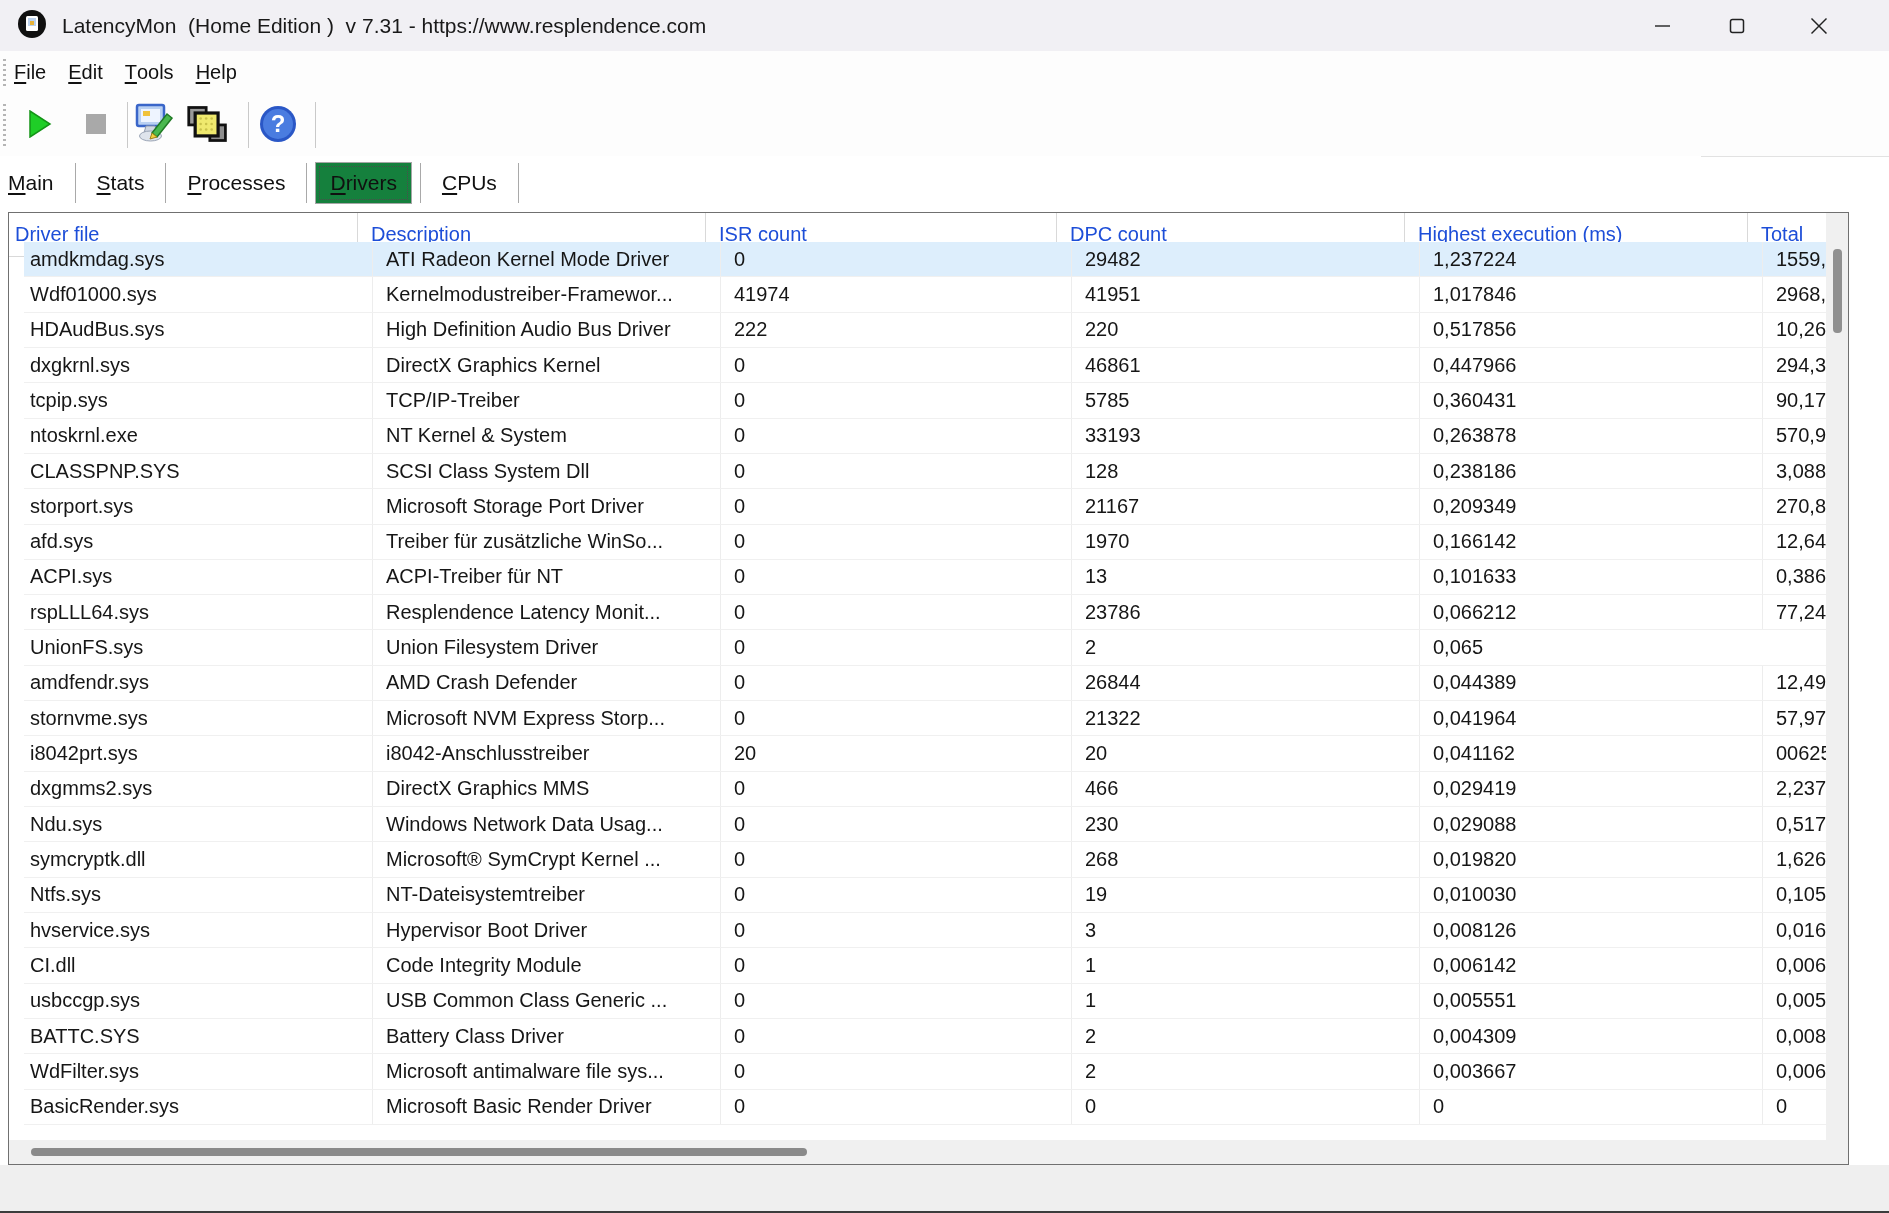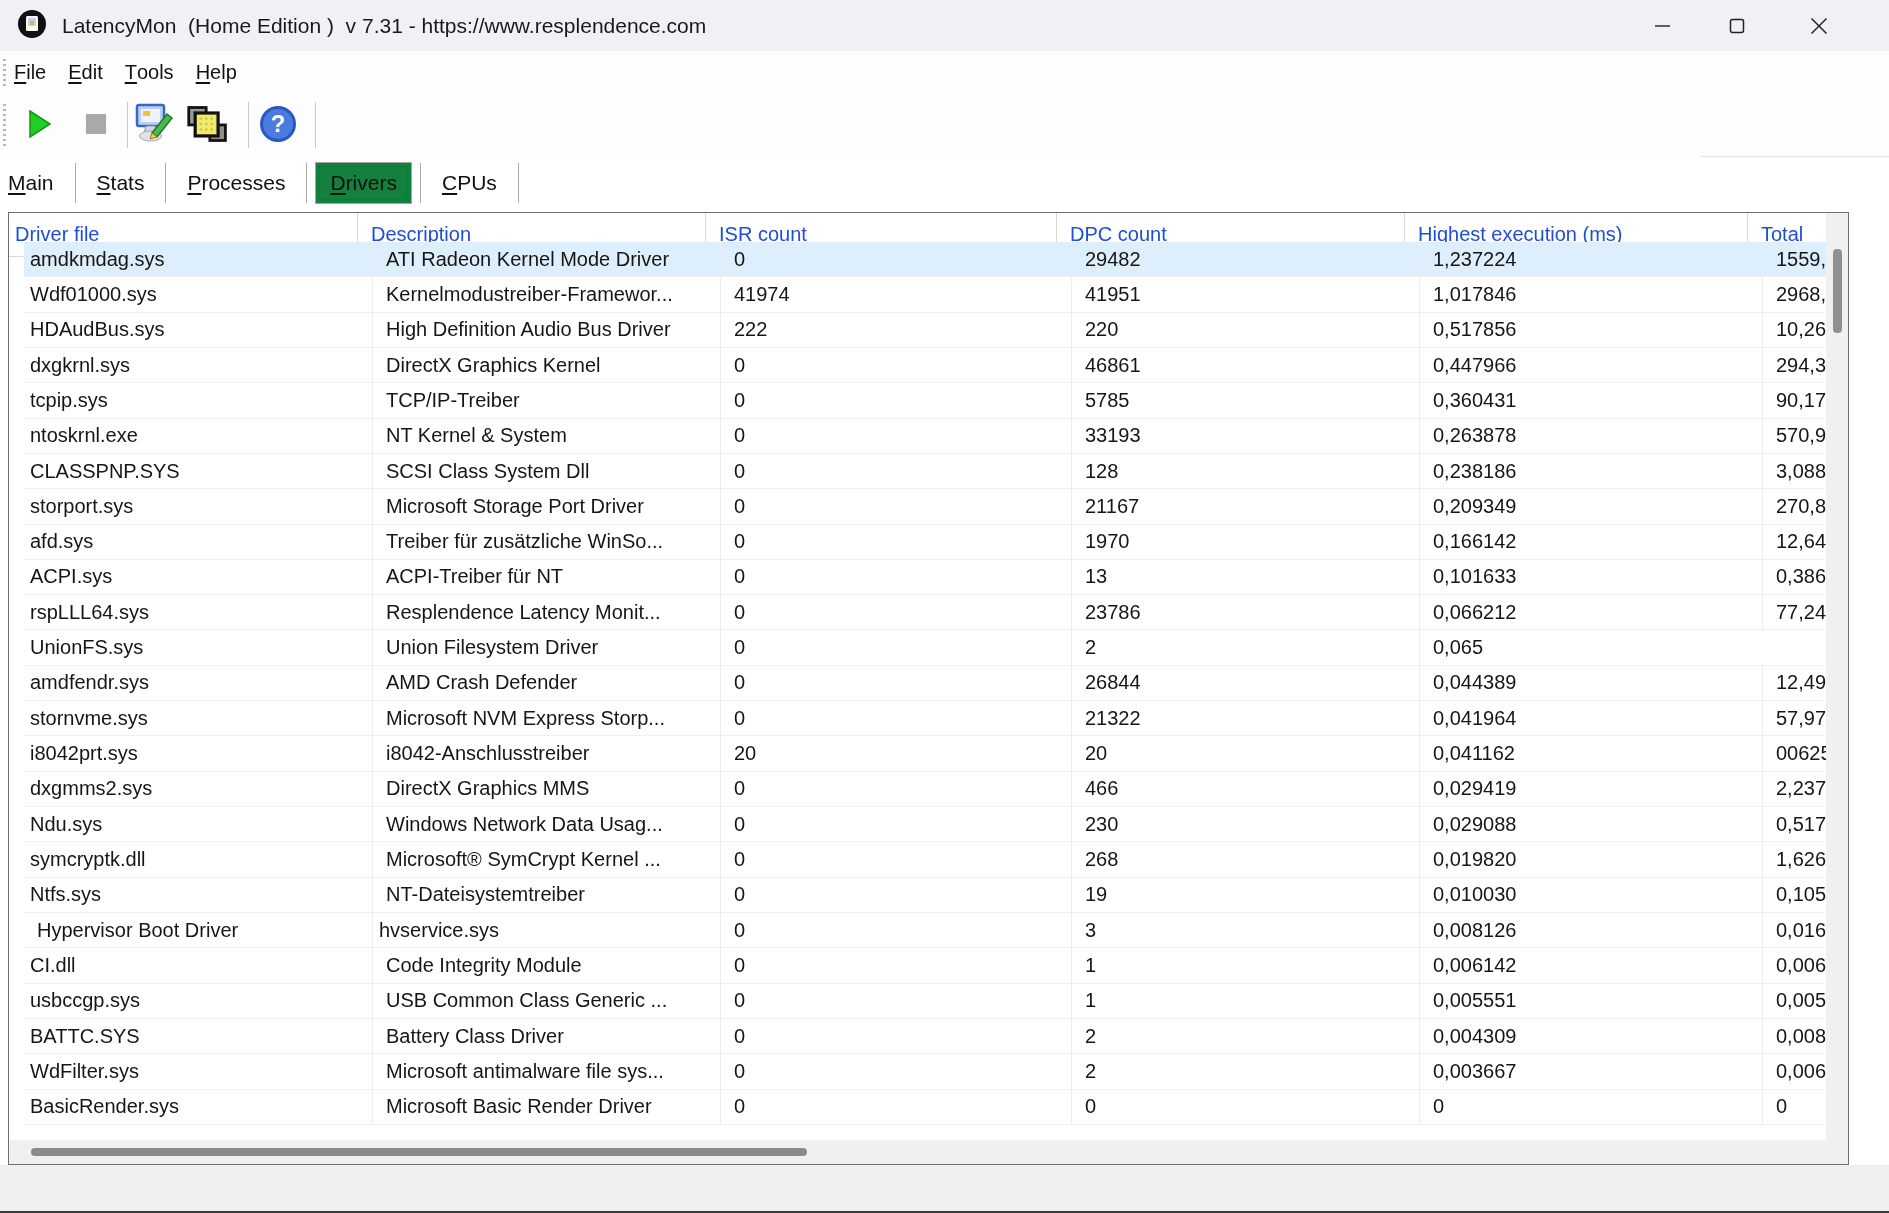--- a/index.html
+++ b/index.html
@@ -331,22 +331,22 @@
       </div>
       <div class="tr">
         <div class="td col0">Ntfs.sys</div>
         <div class="td col1">NT-Dateisystemtreiber</div>
         <div class="td col2">0</div>
         <div class="td col3">19</div>
         <div class="td col4">0,010030</div>
         <div class="td col5">0,105</div>
       </div>
       <div class="tr">
+        <div class="td col0">hvservice.sys</div>
         <div class="td col1">Hypervisor Boot Driver</div>
-        <div class="td col0">hvservice.sys</div>
         <div class="td col2">0</div>
         <div class="td col3">3</div>
         <div class="td col4">0,008126</div>
         <div class="td col5">0,016</div>
       </div>
       <div class="tr">
         <div class="td col0">CI.dll</div>
         <div class="td col1">Code Integrity Module</div>
         <div class="td col2">0</div>
         <div class="td col3">1</div>

